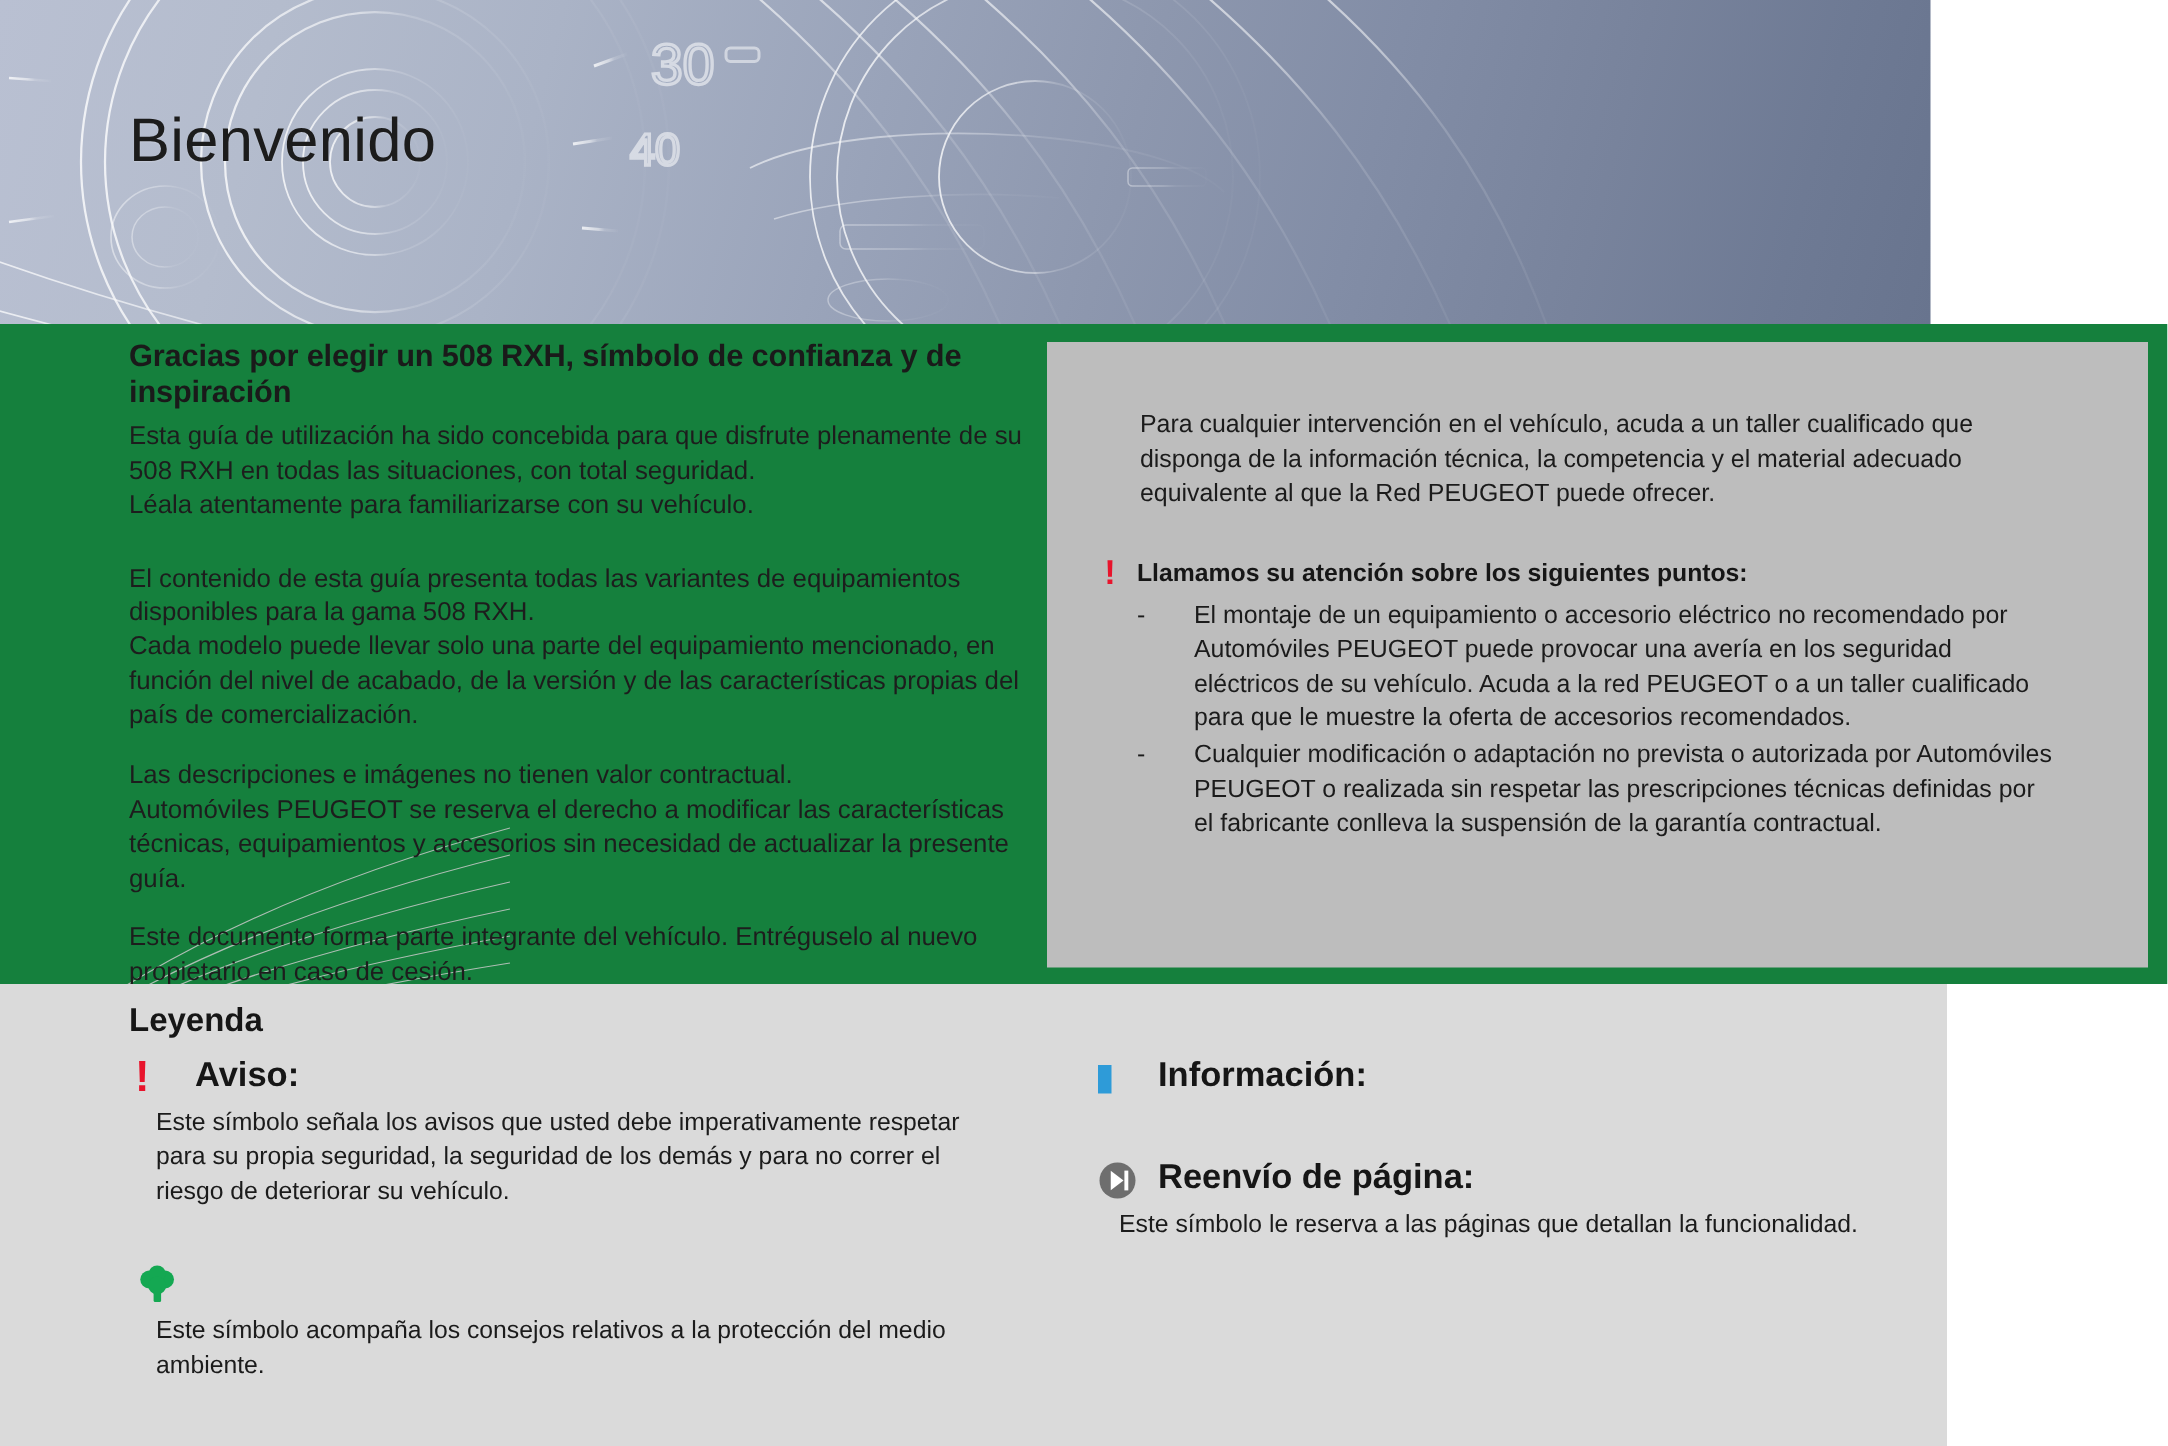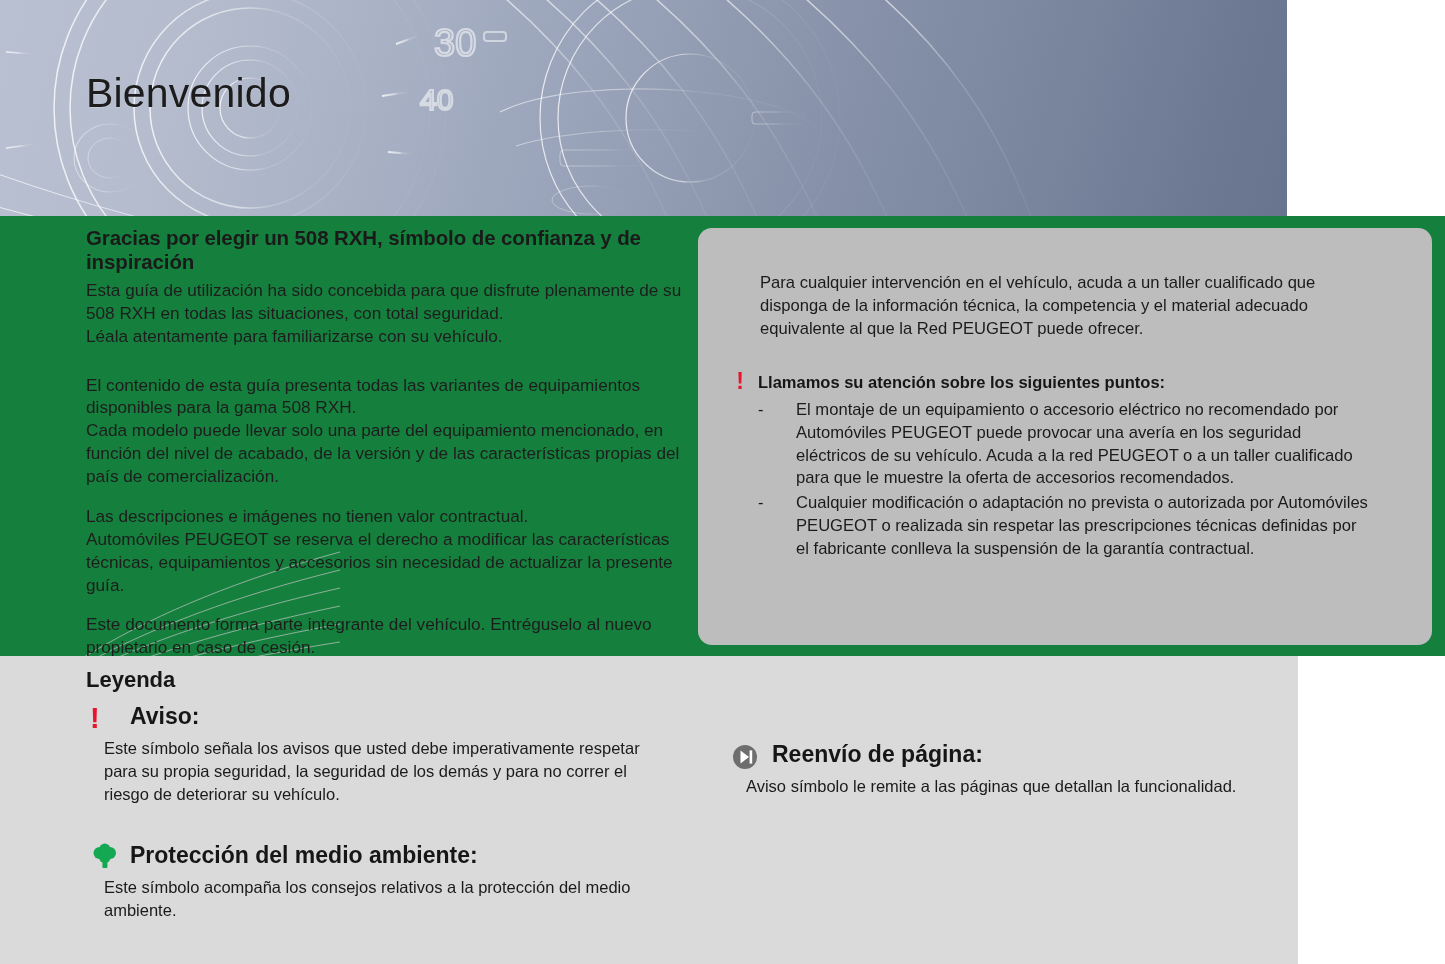--- a/index.html
+++ b/index.html
@@ -96,21 +96,20 @@
 
   
   .grey-panel {
     position: absolute;
     left: 698px;
     top: 12px;
     width: 734px;
     height: 417px;
     background: #bdbdbd;
     box-sizing: border-box;
-    border-radius: 14px;
   }
   .gp-para {
     position: absolute;
     left: 62px;
     top: 44px;
     width: 580px;
     font-size: 16.6px;
     line-height: 1.38;
     color: #1b1b1b;
   }
@@ -367,40 +366,48 @@
           <svg width="30" height="30" viewBox="0 0 30 30">
             <g fill="#14a852">
               <circle cx="9.5" cy="10" r="6"></circle>
               <circle cx="20" cy="10" r="6"></circle>
               <circle cx="14.8" cy="6.2" r="5.6"></circle>
               <circle cx="14.8" cy="14" r="6"></circle>
               <rect x="12.4" y="15" width="5" height="10" rx="1"></rect>
             </g>
           </svg>
         </span>
-        <span class="leg-title">Protección del medio ambiente:</span>
       </div>
       <div class="leg-body">Este símbolo acompaña los consejos relativos a la protección del medio ambiente.</div>
     </div>
 
   </div>
 
   <div class="legend-col-right">
 
     <div class="leg-item">
+      <div class="leg-head">
+        <span class="leg-icon">
+          <span class="icon-info-i">
+            <span class="dot"></span>
+            <span class="bar" style="display:block"></span>
+          </span>
+        </span>
+        <span class="leg-title">Información:</span>
+      </div>
     </div>
 
     <div class="leg-item row2">
       <div class="leg-head">
         <span class="leg-icon">
           <svg width="26" height="26" viewBox="0 0 26 26">
             <circle cx="13" cy="13" r="12" fill="#6e6e6e"></circle>
             <polygon points="8.5,6.5 17,13 8.5,19.5" fill="#ffffff"></polygon>
             <rect x="17.6" y="6.4" width="2.6" height="13.2" fill="#ffffff"></rect>
           </svg>
         </span>
         <span class="leg-title">Reenvío de página:</span>
       </div>
-      <div class="leg-body">Aviso símbolo le remite a las páginas que detallan la funcionalidad.</div>
+      <div class="leg-body">Este símbolo le reserva a las páginas que detallan la funcionalidad.</div>
     </div>
 
   </div>
 </div>
 
 </body></html>

